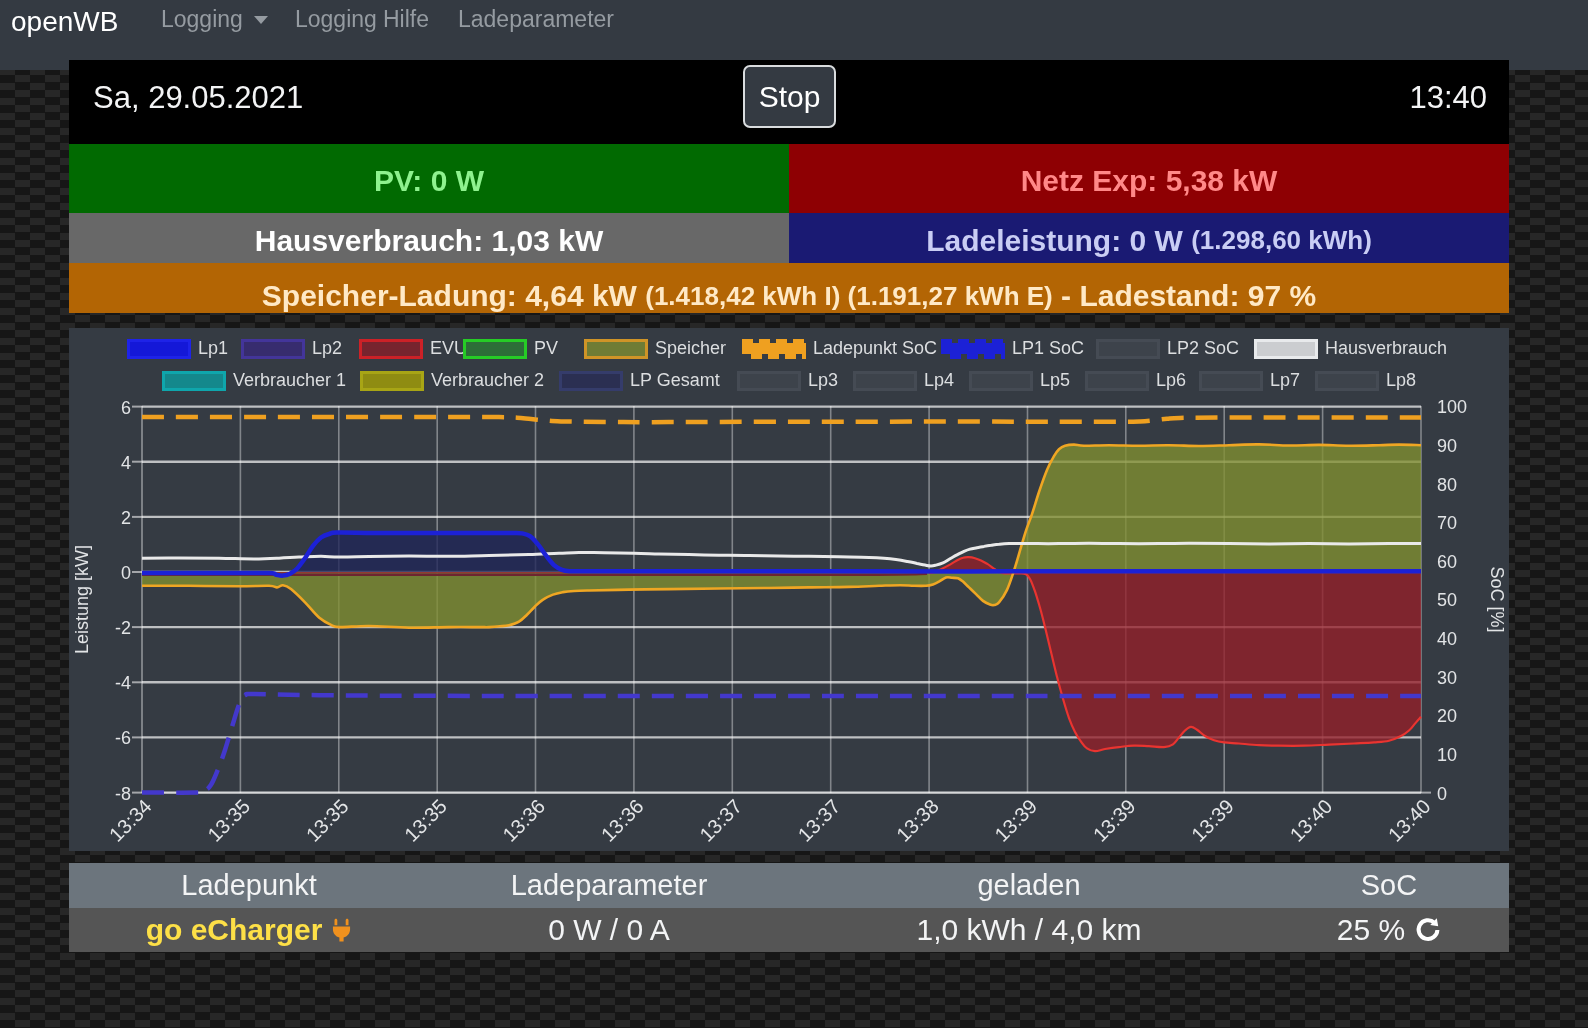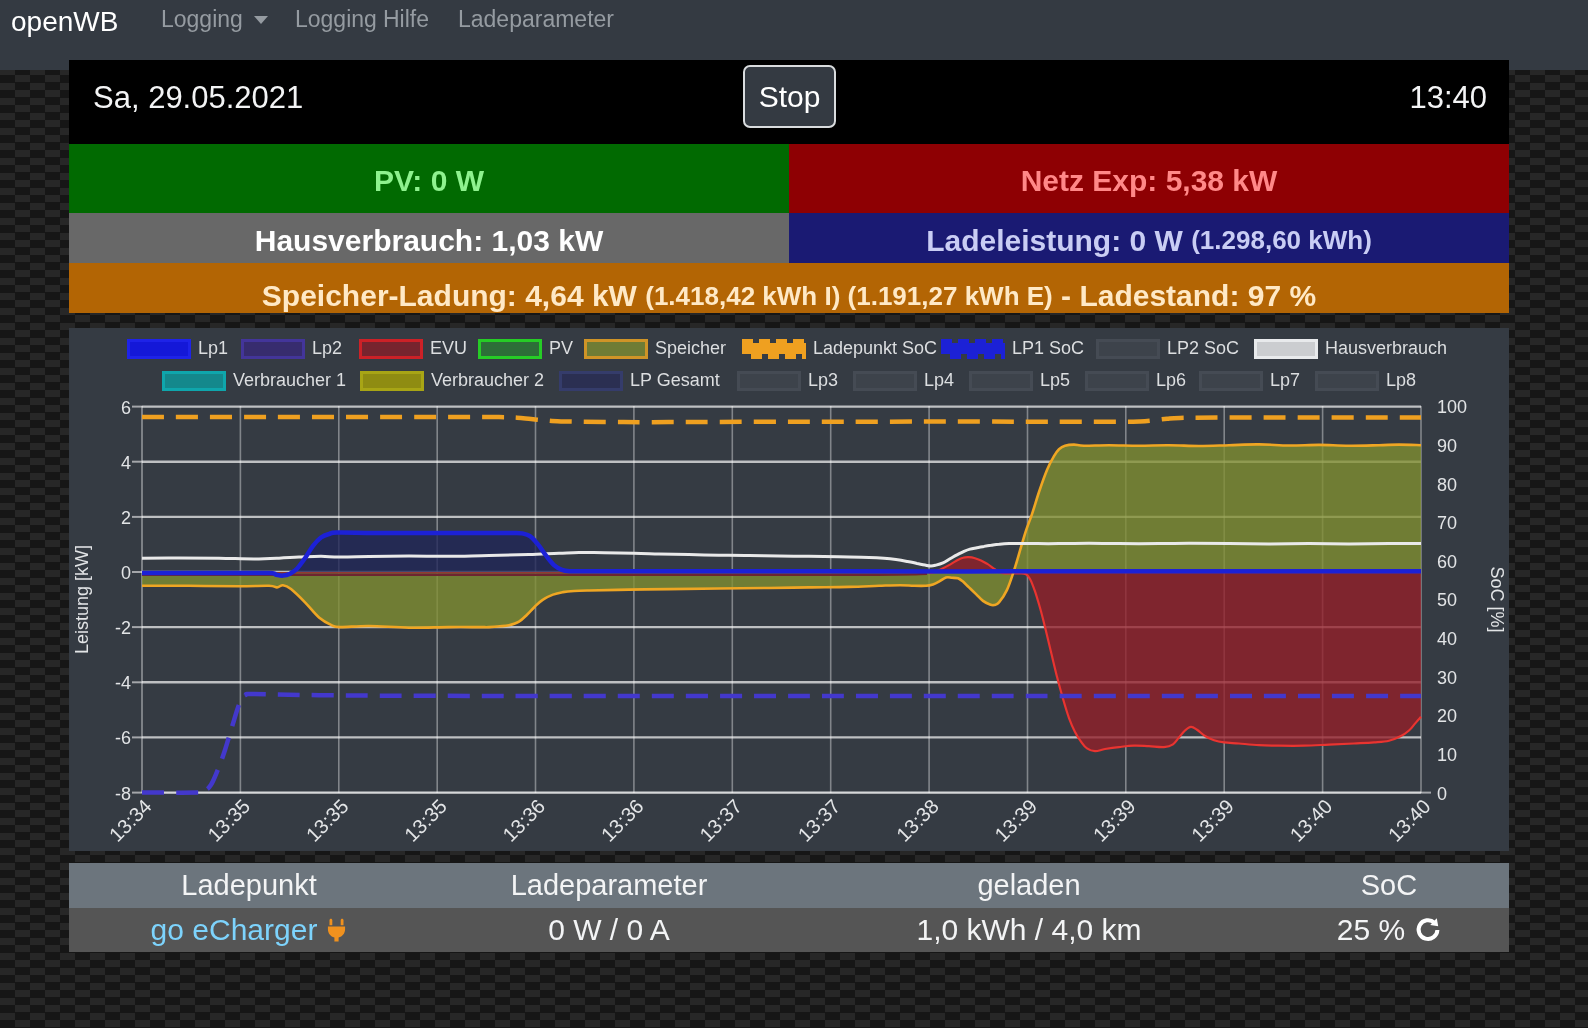--- a/index.html
+++ b/index.html
@@ -31,21 +31,21 @@
 .ltxt{color:#dcdee0;font-size:18px;vertical-align:middle;margin-left:7px}
 .ax{fill:#e2e4e6;font-size:18px;font-family:"Liberation Sans",sans-serif}
 .axr{fill:#e2e4e6;font-size:20px;font-family:"Liberation Sans",sans-serif}
 .tbl{margin-top:12px}
 .trow{display:flex;height:45px;background:#6c757d;color:#f3f4f5;font-weight:normal;font-size:29px}
 .drow{display:flex;height:44px;background:#555555;color:#f3f4f5;font-size:30px}
 .c1{width:360px;display:flex;align-items:center;justify-content:center}
 .c2{width:360px;display:flex;align-items:center;justify-content:center}
 .c3{width:480px;display:flex;align-items:center;justify-content:center}
 .c4{width:240px;display:flex;align-items:center;justify-content:center}
-.gochg{color:#7dd3fc;font-weight:normal}
+.gochg{color:#fde047;font-weight:bold}
 </style></head>
 <body>
 <div class="nav">
   <div class="brand">openWB</div>
   <div class="nl" style="left:161px">Logging<span class="caret"></span></div>
   <div class="nl" style="left:295px">Logging</div>
   <div class="nl" style="left:383px">Hilfe</div>
   <div class="nl" style="left:458px">Ladeparameter</div>
 </div>
 <div class="wrap">
@@ -138,21 +138,21 @@
         <text x="1067.8" y="479.6" text-anchor="end" class="axr" transform="rotate(-45 1067.8 479.6)">13:39</text>
         <text x="1166.2" y="479.6" text-anchor="end" class="axr" transform="rotate(-45 1166.2 479.6)">13:39</text>
         <text x="1264.6" y="479.6" text-anchor="end" class="axr" transform="rotate(-45 1264.6 479.6)">13:40</text>
         <text x="1363.0" y="479.6" text-anchor="end" class="axr" transform="rotate(-45 1363.0 479.6)">13:40</text>
         <text x="19" y="271.5" text-anchor="middle" class="ax" transform="rotate(-90 19 271.5)">Leistung [kW]</text>
         <text x="1422" y="271.5" text-anchor="middle" class="ax" transform="rotate(90 1422 271.5)">SoC [%]</text>
       </svg>
   <div class="litem" style="left:58px;top:10px"><span class="lbox" style="background:#1418d8;border:3px solid #1e23e8"></span><span class="ltxt">Lp1</span></div>
       <div class="litem" style="left:172px;top:10px"><span class="lbox" style="background:#372c6e;border:3px solid #43359a"></span><span class="ltxt">Lp2</span></div>
       <div class="litem" style="left:290px;top:10px"><span class="lbox" style="background:#77242e;border:3px solid #cc2127"></span><span class="ltxt">EVU</span></div>
-      <div class="litem" style="left:409px;top:10px"><span class="lbox" style="background:#2d6e38;border:3px solid #26cc26"></span><span class="ltxt">PV</span></div>
+      <div class="litem" style="left:394px;top:10px"><span class="lbox" style="background:#2d6e38;border:3px solid #26cc26"></span><span class="ltxt">PV</span></div>
       <div class="litem" style="left:515px;top:10px"><span class="lbox" style="background:#6f7c35;border:3px solid #cf9427"></span><span class="ltxt">Speicher</span></div>
       <div class="litem" style="left:673px;top:10px"><span class="lbox" style="background:repeating-linear-gradient(90deg,#efa020 0 11px,transparent 11px 17px) left top/100% 5px no-repeat,repeating-linear-gradient(90deg,#efa020 0 11px,transparent 11px 17px) 9px bottom/110% 5px no-repeat,linear-gradient(#efa020,#efa020) center/100% 11px no-repeat"></span><span class="ltxt">Ladepunkt SoC</span></div>
       <div class="litem" style="left:872px;top:10px"><span class="lbox" style="background:repeating-linear-gradient(90deg,#1c21d6 0 11px,transparent 11px 17px) left top/100% 5px no-repeat,repeating-linear-gradient(90deg,#1c21d6 0 11px,transparent 11px 17px) 9px bottom/110% 5px no-repeat,linear-gradient(#1c21d6,#1c21d6) center/100% 11px no-repeat"></span><span class="ltxt">LP1 SoC</span></div>
       <div class="litem" style="left:1027px;top:10px"><span class="lbox" style="background:#3d434b;border:3px solid #454b54"></span><span class="ltxt">LP2 SoC</span></div>
       <div class="litem" style="left:1185px;top:10px"><span class="lbox" style="background:#cbcdd0;border:3px solid #e8eaec"></span><span class="ltxt">Hausverbrauch</span></div>
       <div class="litem" style="left:93px;top:42px"><span class="lbox" style="background:#14888c;border:3px solid #0fa6ac"></span><span class="ltxt">Verbraucher 1</span></div>
       <div class="litem" style="left:291px;top:42px"><span class="lbox" style="background:#8f8c12;border:3px solid #a8a515"></span><span class="ltxt">Verbraucher 2</span></div>
       <div class="litem" style="left:490px;top:42px"><span class="lbox" style="background:#2b2f52;border:3px solid #353c6b"></span><span class="ltxt">LP Gesamt</span></div>
       <div class="litem" style="left:668px;top:42px"><span class="lbox" style="background:#3d434b;border:3px solid #454b54"></span><span class="ltxt">Lp3</span></div>
       <div class="litem" style="left:784px;top:42px"><span class="lbox" style="background:#3d434b;border:3px solid #454b54"></span><span class="ltxt">Lp4</span></div>

